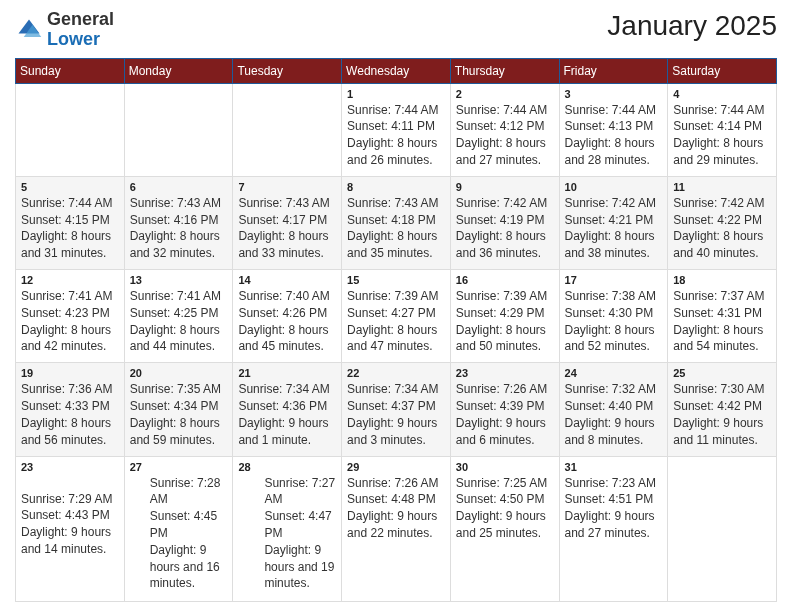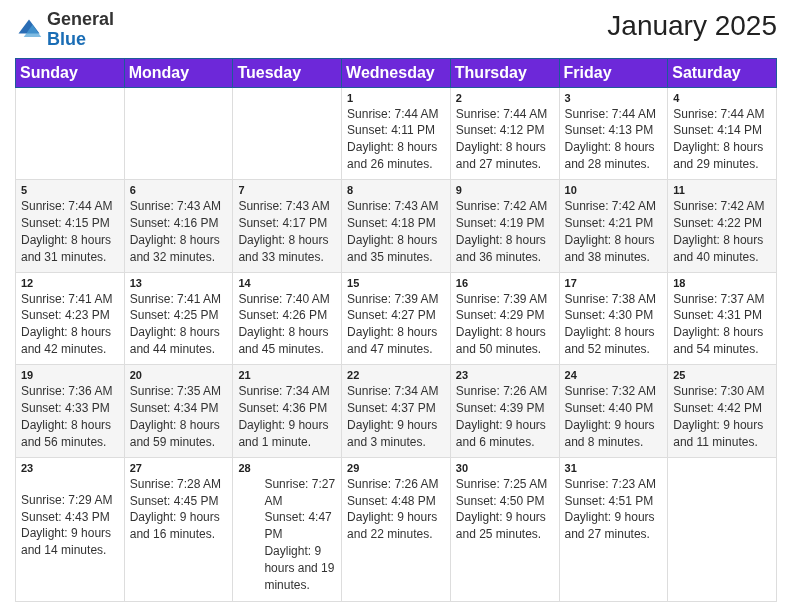--- a/index.html
+++ b/index.html
@@ -53,24 +53,24 @@
       color: #444;
     }
     .calendar {
       flex: 1;
       border: 1px solid #ccc;
       border-collapse: collapse;
       width: 100%;
       table-layout: fixed;
     }
     .calendar th {
-      background: #6d28d9;
+      background: #7f1d1d;
       color: #fff;
-      font-size: 16px;
-      font-weight: bold;
+      font-size: 12px;
+      font-weight: normal;
       padding: 5px 4px;
       text-align: left;
       border: 1px solid #1e5a9a;
     }
     .calendar td {
       vertical-align: top;
       border: 1px solid #ddd;
       padding: 4px 5px;
       font-size: 9.5px;
       color: #333;
@@ -105,21 +105,21 @@
 
 <div class="page">
   <div class="header">
     <div class="logo">
       <svg class="logo-icon" viewBox="0 0 32 32">
         <polygon points="16,4 28,20 4,20" fill="#2a6db5"></polygon>
         <polygon points="20,10 30,24 10,24" fill="#4a9fd5" opacity="0.7"></polygon>
       </svg>
       <div class="logo-text">
         <span class="logo-general">General</span><br>
-        <span class="logo-blue">Blue</span>
+        <span class="logo-blue">Lower</span>
       </div>
     </div>
     <div class="title-block">
       <h1>January 2025</h1>
     </div>
   </div>
 
   <table class="calendar">
     <thead>
       <tr>
@@ -296,21 +296,21 @@
         </tr>
         <tr>
           <td>
             <span class="day-number">23</span>
             <div class="day-info" style="white-space: pre-line; margin-top: 18px;">Sunrise: 7:29 AM
 Sunset: 4:43 PM
 Daylight: 9 hours and 14 minutes.</div>
           </td>
           <td>
             <span class="day-number">27</span>
-            <div class="day-info" style="white-space: pre-line;">Sunrise: 7:28 AM
+            <div class="day-info" style="white-space: pre-line; margin-left: 20px;">Sunrise: 7:28 AM
 Sunset: 4:45 PM
 Daylight: 9 hours and 16 minutes.</div>
           </td>
           <td>
             <span class="day-number">28</span>
             <div class="day-info" style="white-space: pre-line; margin-left: 26px;">Sunrise: 7:27 AM
 Sunset: 4:47 PM
 Daylight: 9 hours and 19 minutes.</div>
           </td>
           <td>

